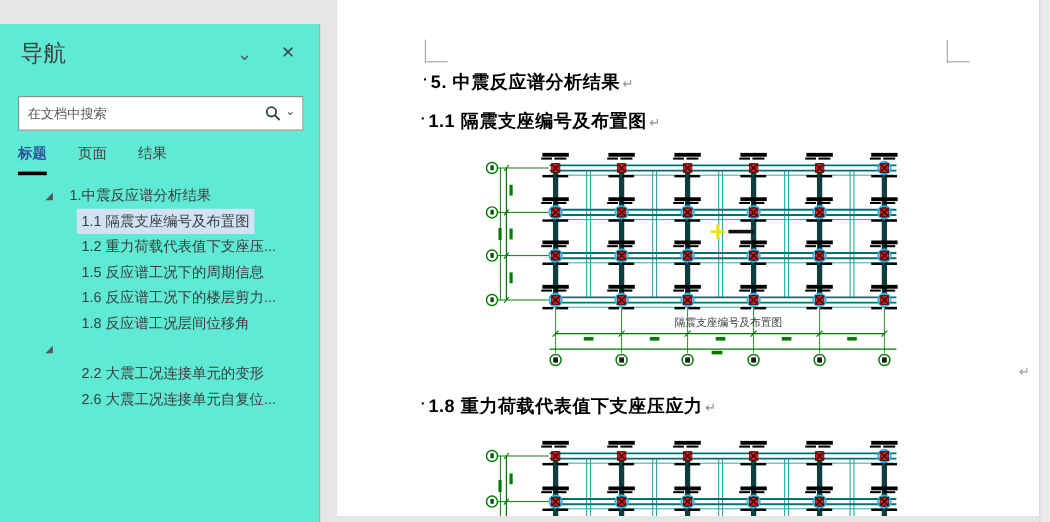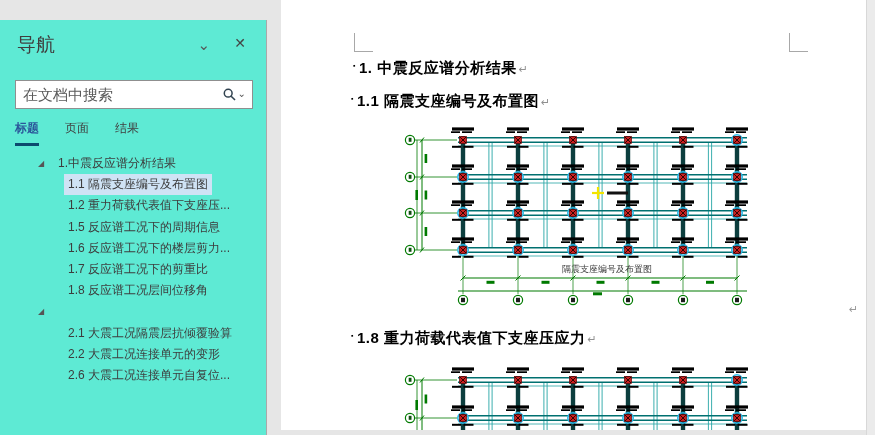--- a/index.html
+++ b/index.html
@@ -6,27 +6,27 @@
   body{font-family:"Liberation Sans","DejaVu Sans",sans-serif;}
   #root{position:relative;width:875px;height:435px;background:#e6e6e6;overflow:hidden;}
 
   
   .nav-pane{position:absolute;left:0;top:0;width:266px;height:435px;background:#5eead4;border-right:1px solid #a9a9a9;margin-top:20px;}
   .nav-header{position:relative;height:50px;}
   .nav-title{position:absolute;left:17px;top:12px;font-size:19px;color:#3f3f3f;}
   .nav-chevron{position:absolute;right:56px;top:16px;font-size:15px;color:#555;cursor:pointer;}
   .nav-close{position:absolute;right:20px;top:15px;font-size:14px;color:#444;cursor:pointer;}
   .search-box{position:absolute;left:15px;top:60px;width:236px;height:27px;background:#fff;border:1px solid #8f8f8f;display:flex;align-items:center;}
-  .search-box input{flex:1;border:none;outline:none;font-size:15px;color:#444;padding:0 0 0 7px;background:transparent;font-family:inherit;}
+  .search-box input{flex:1;border:none;outline:none;font-size:11px;color:#444;padding:0 0 0 7px;background:transparent;font-family:inherit;}
   .search-box input::placeholder{color:#595959;opacity:1;}
   .search-icon{width:20px;height:20px;display:flex;align-items:center;justify-content:center;cursor:pointer;}
   .search-dd{font-size:10px;color:#555;padding:0 6px 2px 0;cursor:pointer;}
   .tabs{position:absolute;left:15px;top:100px;display:flex;gap:26px;font-size:12px;color:#404040;}
   .tab{padding-bottom:6px;cursor:pointer;}
-  .tab.active{color:#2b579a;font-weight:bold;border-bottom:3px solid #0c4a6e;}
+  .tab.active{color:#2b579a;font-weight:bold;border-bottom:3px solid #000000;}
   .tree{position:absolute;left:0;top:133px;width:264px;}
   .tree-item{height:21.2px;display:flex;align-items:center;font-size:12px;color:#3d3d3d;cursor:pointer;white-space:nowrap;}
   .tree-item .tri{width:16px;font-size:8px;color:#555;flex:none;}
   .lvl1{padding-left:38px;}
   .lvl2{padding-left:64px;}
   .lbl{padding:2px 4px;}
   .selected .lbl{background:#cfe3f5;}
 
   
   .doc-area{position:absolute;left:267px;top:0;width:608px;height:435px;background:#e6e6e6;}
@@ -76,46 +76,40 @@
       <div class="tree-item lvl2">
           <span class="lbl">1.2 重力荷载代表值下支座压...</span>
         </div>
       <div class="tree-item lvl2">
           <span class="lbl">1.5 反应谱工况下的周期信息</span>
         </div>
       <div class="tree-item lvl2">
           <span class="lbl">1.6 反应谱工况下的楼层剪力...</span>
         </div>
       <div class="tree-item lvl2">
-          <span class="lbl">1.7 反应谱工况下的剪重比</span>
-        </div>
-      <div class="tree-item lvl2">
           <span class="lbl">1.8 反应谱工况层间位移角</span>
         </div>
       <div class="tree-item lvl1">
           <span class="tri">◢</span>
-        </div>
-      <div class="tree-item lvl2">
-          <span class="lbl">2.1 大震工况隔震层抗倾覆验算</span>
         </div>
       <div class="tree-item lvl2">
           <span class="lbl">2.2 大震工况连接单元的变形</span>
         </div>
       <div class="tree-item lvl2">
           <span class="lbl">2.6 大震工况连接单元自复位...</span>
         </div>
     </div>
   </div>
 
   <div class="doc-area">
     <div class="page">
       <div class="cropmark" style="left:73px;top:33px;"></div>
       <div class="cropmark" style="left:508px;top:33px;"></div>
 
-      <div class="heading" style="left:72px;top:59px;"><span class="hbullet">▪</span><span>1. 中震反应谱分析结果</span><span class="pilcrow">↵</span></div>
+      <div class="heading" style="left:72px;top:59px;"><span class="hbullet">▪</span><span>5. 中震反应谱分析结果</span><span class="pilcrow">↵</span></div>
 
       <div class="heading" style="left:70px;top:92px;"><span class="hbullet">▪</span><span>1.1 隔震支座编号及布置图</span><span class="pilcrow">↵</span></div>
 
       <svg id="fig1" class="fig" style="left:119px;top:122px;" width="470" height="200">
           <line x1="88.9" y1="20" x2="88.9" y2="126" stroke="#26a5a5" stroke-width="0.9"></line>
           <line x1="92.1" y1="20" x2="92.1" y2="126" stroke="#26a5a5" stroke-width="0.9"></line>
           <line x1="143.9" y1="20" x2="143.9" y2="126" stroke="#26a5a5" stroke-width="0.9"></line>
           <line x1="147.1" y1="20" x2="147.1" y2="126" stroke="#26a5a5" stroke-width="0.9"></line>
           <line x1="198.9" y1="20" x2="198.9" y2="126" stroke="#26a5a5" stroke-width="0.9"></line>
           <line x1="202.1" y1="20" x2="202.1" y2="126" stroke="#26a5a5" stroke-width="0.9"></line>

